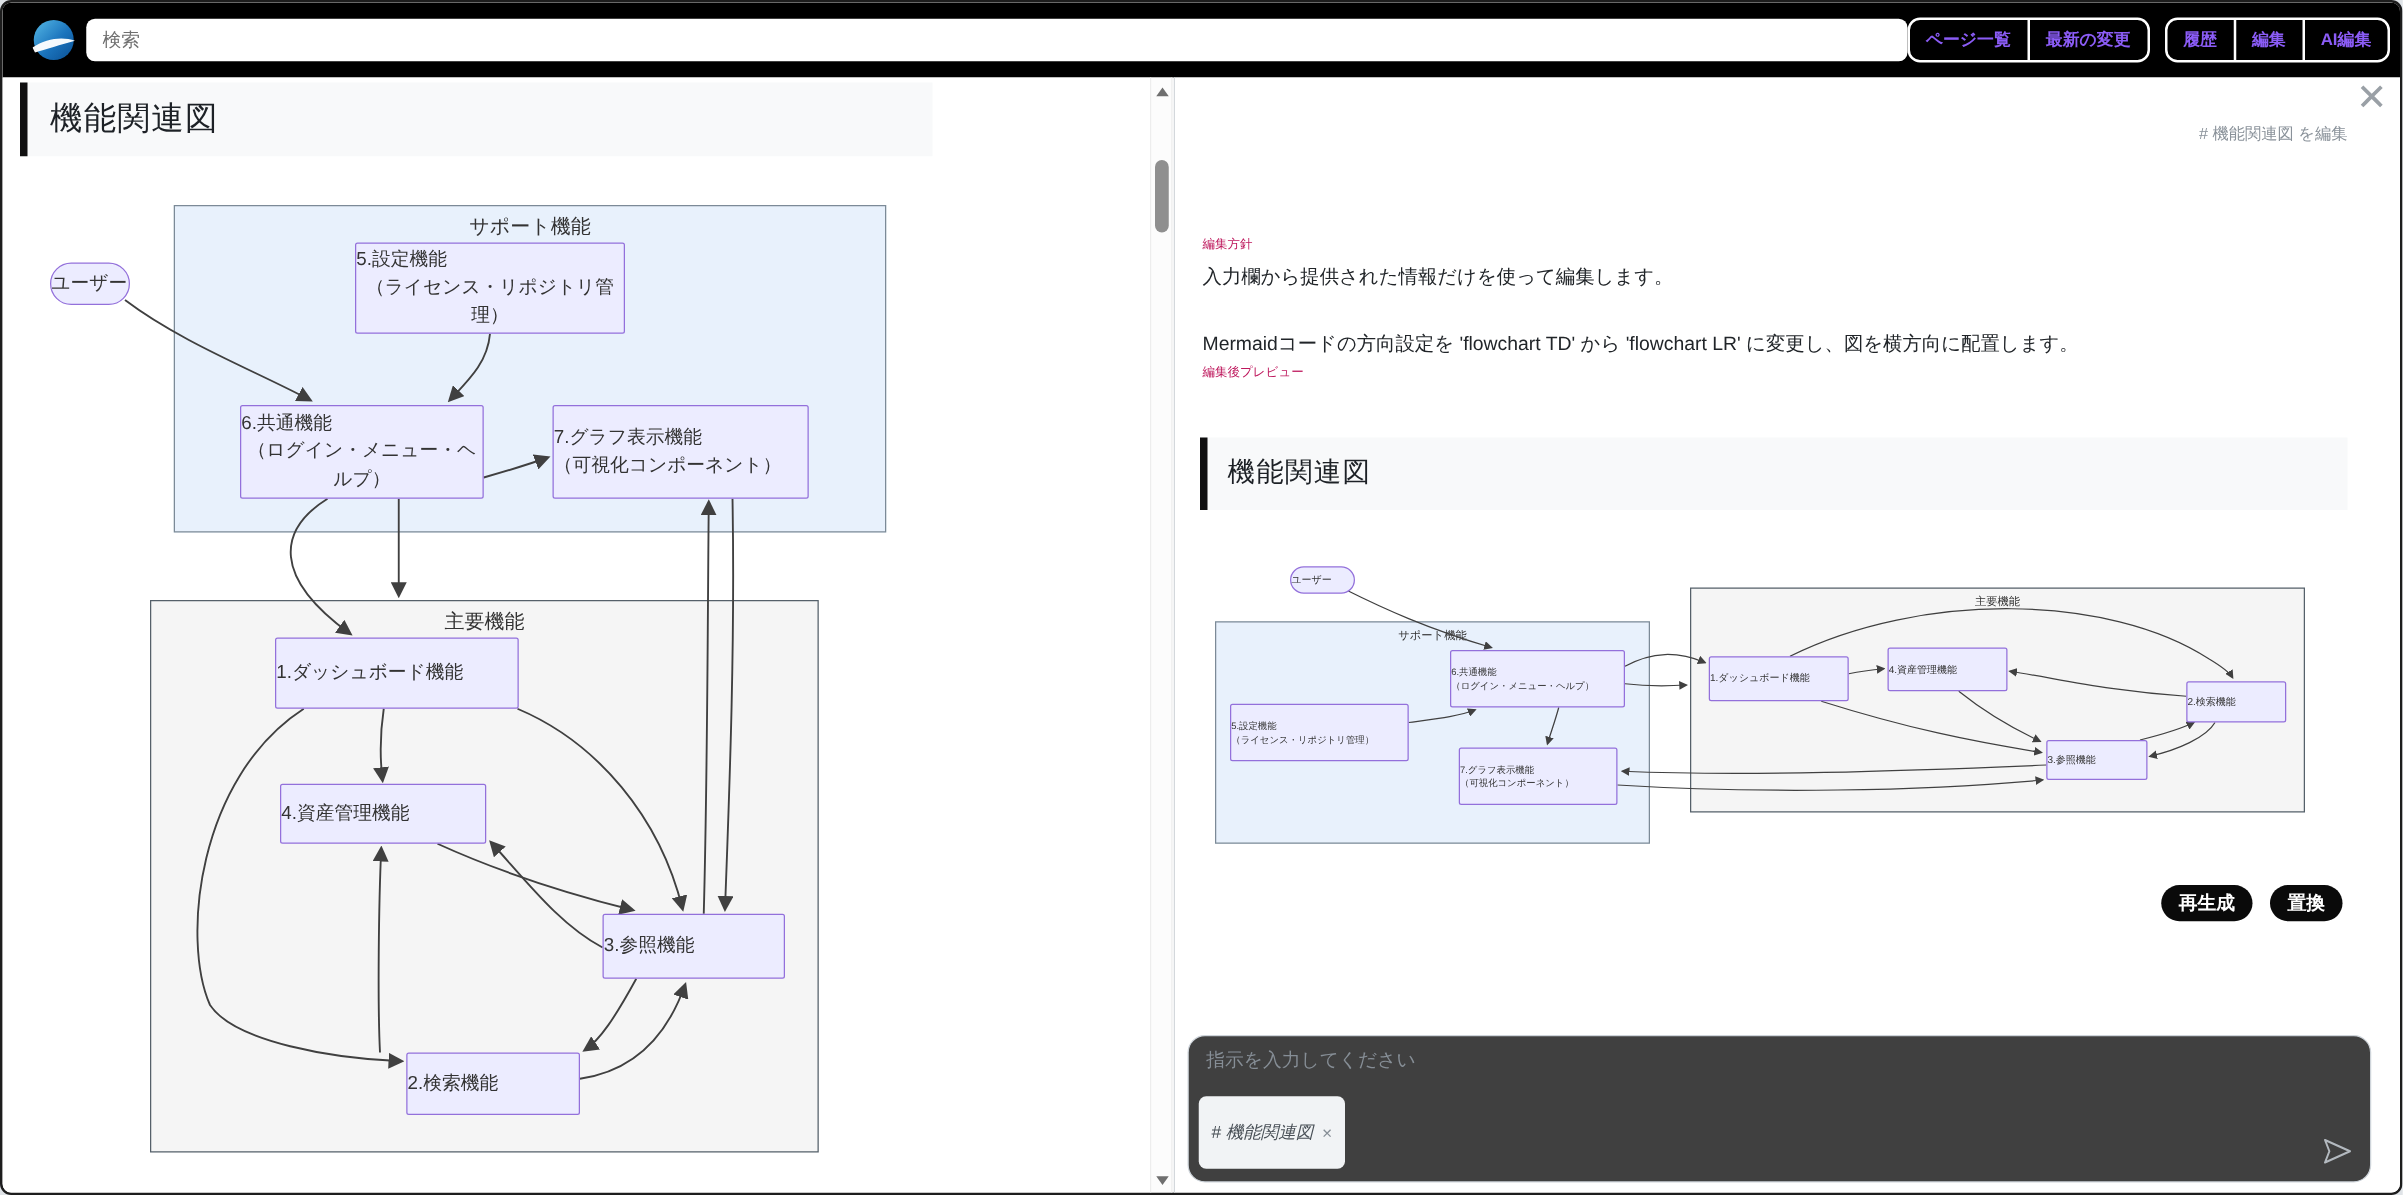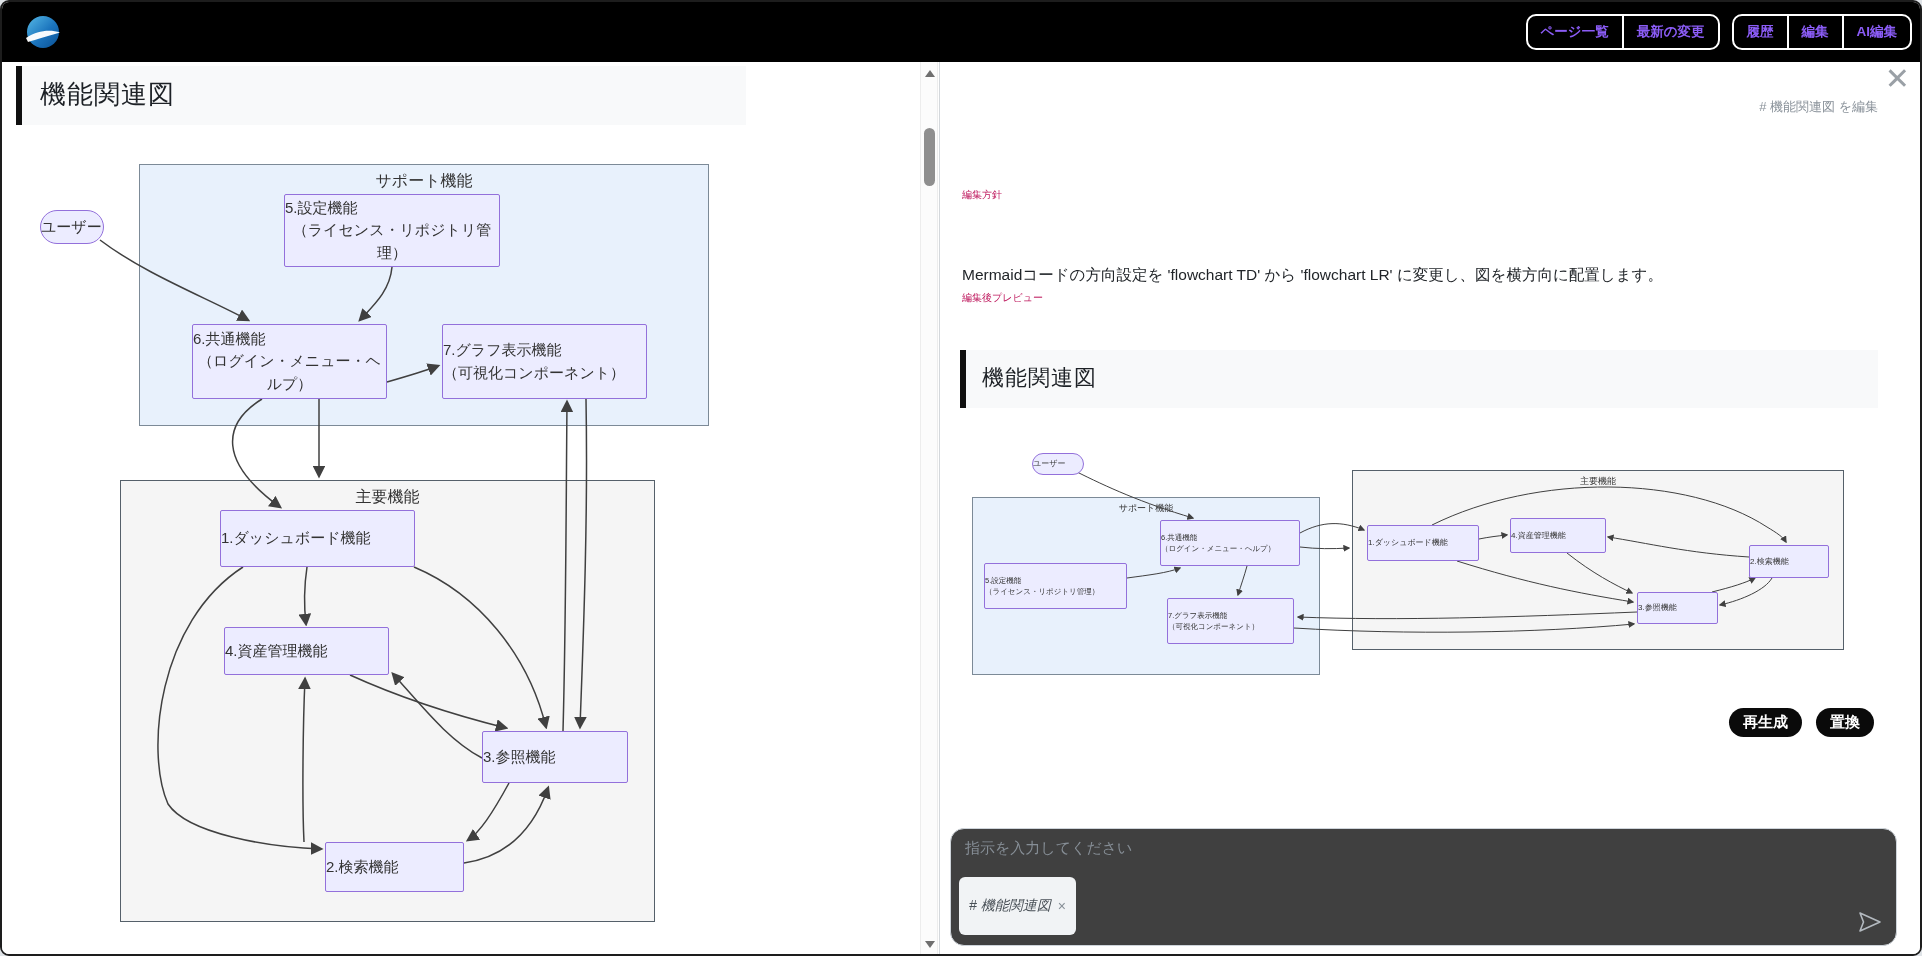--- a/index.html
+++ b/index.html
@@ -80,20 +80,21 @@
           <linearGradient id="lg1" x1="0" y1="0" x2="1" y2="1">
             <stop offset="0" stop-color="#56b9e6"></stop>
               <stop offset="0.55" stop-color="#1b74bd"></stop>
               <stop offset="1" stop-color="#0a4f93"></stop>
           </linearGradient>
         </defs>
         <circle cx="17" cy="17" r="16" fill="url(#lg1)"></circle>
         <path d="M0,23 C11,15.5 24,14 34,17.5 C23,20.5 10,24.5 2,27 Z" fill="#ffffff" opacity="0.96"></path>
       </svg>
     </div>
+    <input class="search" placeholder="検索" style="">
     <div class="tb-spacer"></div>
     <nav class="btn-group">
       <button class="tb-btn">ページ一覧</button>
       <button class="tb-btn">最新の変更</button>
     </nav>
     <nav class="btn-group last">
       <button class="tb-btn">履歴</button>
       <button class="tb-btn">編集</button>
       <button class="tb-btn">AI編集</button>
     </nav>
@@ -172,20 +173,21 @@
     <div class="scroll-arrow up"></div>
     <div class="scroll-thumb"></div>
     <div class="scroll-arrow down"></div>
   </div>
 
   <aside class="ai-panel">
     <div class="ai-close">✕</div>
     <div class="edit-target"># 機能関連図 を編集</div>
 
     <div class="mini-label policy-label">編集方針</div>
+    <p class="policy-line policy-1">入力欄から提供された情報だけを使って編集します。</p>
     <p class="policy-line policy-2">Mermaidコードの方向設定を 'flowchart TD' から 'flowchart LR' に変更し、図を横方向に配置します。</p>
 
     <div class="mini-label preview-label">編集後プレビュー</div>
     <div class="preview-header">
       <h2>機能関連図</h2>
     </div>
 
     <div class="diagram diagram-preview">
       <div class="cluster support" style="left:5px;top:52px;width:348px;height:178px;">
         <span class="cl-label">サポート機能</span>

